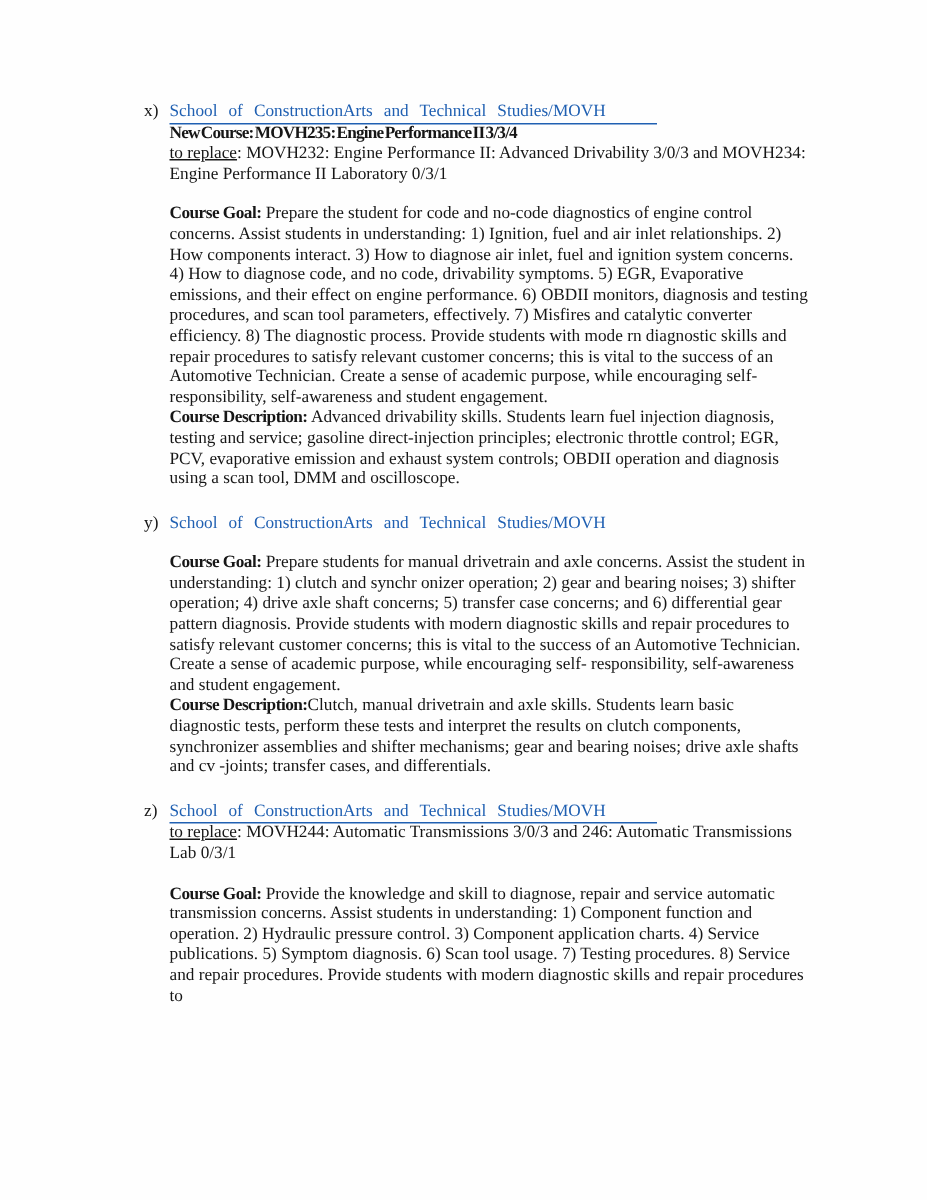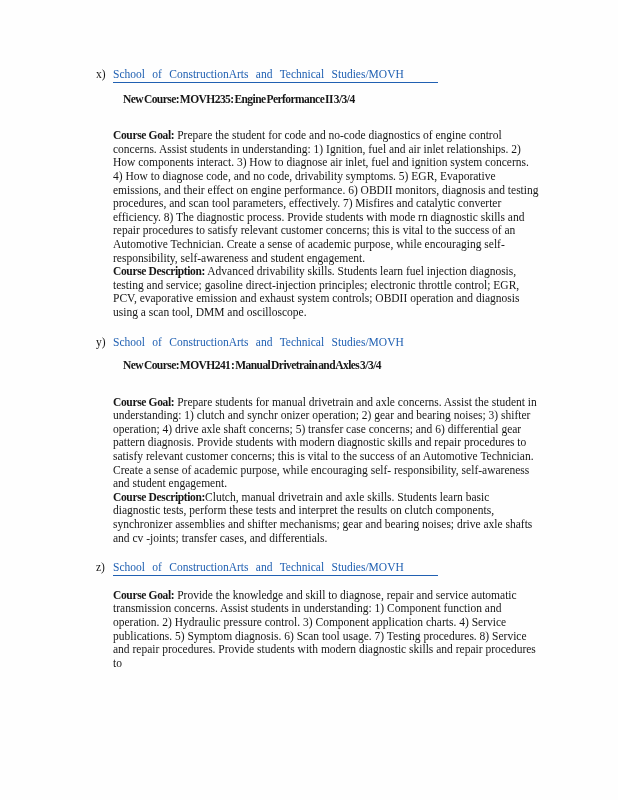--- a/index.html
+++ b/index.html
@@ -33,59 +33,60 @@
   }
   .heading.u {
     border-bottom: 1px solid #2060b2;
     padding-right: 34px;
     padding-bottom: 0px;
   }
   .new-course {
     font-weight: bold;
     letter-spacing: -0.55px;
     word-spacing: -1.5px;
-    margin: 10px;
+    margin: 0;
   }
   .replace-line { margin: 0; }
   .replace-label.u { text-decoration: underline; }
   .para-gap { height: 13px; }
   .para { margin: 0; }
   .para b { letter-spacing: -0.35px; }
 </style>
 </head>
 <body>
 
 <div class="page">
   <div class="doc">
 
     <div class="section">
       <div class="marker">x)</div>
       <div class="sec-body">
         <p class="heading-line"><span class="heading u">School of ConstructionArts and Technical Studies/MOVH</span></p>
         <p class="new-course">New Course: MOVH235: Engine Performance II 3/3/4</p>
+        <p class="replace-line"><span class="replace-label u">to replace</span><span>: MOVH232: Engine Performance II: Advanced Drivability 3/0/3 and MOVH234: Engine Performance II Laboratory 0/3/1</span></p>
         <div class="para-gap"></div>
         <p class="para"><b>Course Goal:</b> <span>Prepare the student for code and no-code diagnostics of engine control concerns. Assist students in understanding: 1) Ignition, fuel and air inlet relationships. 2) How components interact. 3) How to diagnose air inlet, fuel and ignition system concerns. 4) How to diagnose code, and no code, drivability symptoms. 5) EGR, Evaporative emissions, and their effect on engine performance. 6) OBDII monitors, diagnosis and testing procedures, and scan tool parameters, effectively. 7) Misfires and catalytic converter efficiency. 8) The diagnostic process. Provide students with mode rn diagnostic skills and repair procedures to satisfy relevant customer concerns; this is vital to the success of an Automotive Technician. Create a sense of academic purpose, while encouraging self-responsibility, self-awareness and student engagement.</span></p>
         <p class="para"><b>Course Description:</b> <span>Advanced drivability skills. Students learn fuel injection diagnosis, testing and service; gasoline direct-injection principles; electronic throttle control; EGR, PCV, evaporative emission and exhaust system controls; OBDII operation and diagnosis using a scan tool, DMM and oscilloscope.</span></p>
       </div>
     </div>
 
     <div class="section">
       <div class="marker">y)</div>
       <div class="sec-body">
         <p class="heading-line"><span class="heading">School of ConstructionArts and Technical Studies/MOVH</span></p>
-        <p class="new-course">New Course: MOVH241 : Manual Drivetrain and Axles 3/3/4</p>
         <div class="para-gap"></div>
         <p class="para"><b>Course Goal:</b> <span>Prepare students for manual drivetrain and axle concerns. Assist the student in understanding: 1) clutch and synchr onizer operation; 2) gear and bearing noises; 3) shifter operation; 4) drive axle shaft concerns; 5) transfer case concerns; and 6) differential gear pattern diagnosis. Provide students with modern diagnostic skills and repair procedures to satisfy relevant customer concerns; this is vital to the success of an Automotive Technician. Create a sense of academic purpose, while encouraging self- responsibility, self-awareness and student engagement.</span></p>
         <p class="para"><b>Course Description:</b><span>Clutch, manual drivetrain and axle skills. Students learn basic diagnostic tests, perform these tests and interpret the results on clutch components, synchronizer assemblies and shifter mechanisms; gear and bearing noises; drive axle shafts and cv -joints; transfer cases, and differentials.</span></p>
       </div>
     </div>
 
     <div class="section">
       <div class="marker">z)</div>
       <div class="sec-body">
         <p class="heading-line"><span class="heading u">School of ConstructionArts and Technical Studies/MOVH</span></p>
+        <p class="replace-line"><span class="replace-label u">to replace</span><span>: MOVH244: Automatic Transmissions 3/0/3 and 246: Automatic Transmissions Lab 0/3/1</span></p>
         <div class="para-gap"></div>
         <p class="para"><b>Course Goal:</b> <span>Provide the knowledge and skill to diagnose, repair and service automatic transmission concerns. Assist students in understanding: 1) Component function and operation. 2) Hydraulic pressure control. 3) Component application charts. 4) Service publications. 5) Symptom diagnosis. 6) Scan tool usage. 7) Testing procedures. 8) Service and repair procedures. Provide students with modern diagnostic skills and repair procedures to</span></p>
       </div>
     </div>
 
   </div>
 </div>
 
 </body></html>

